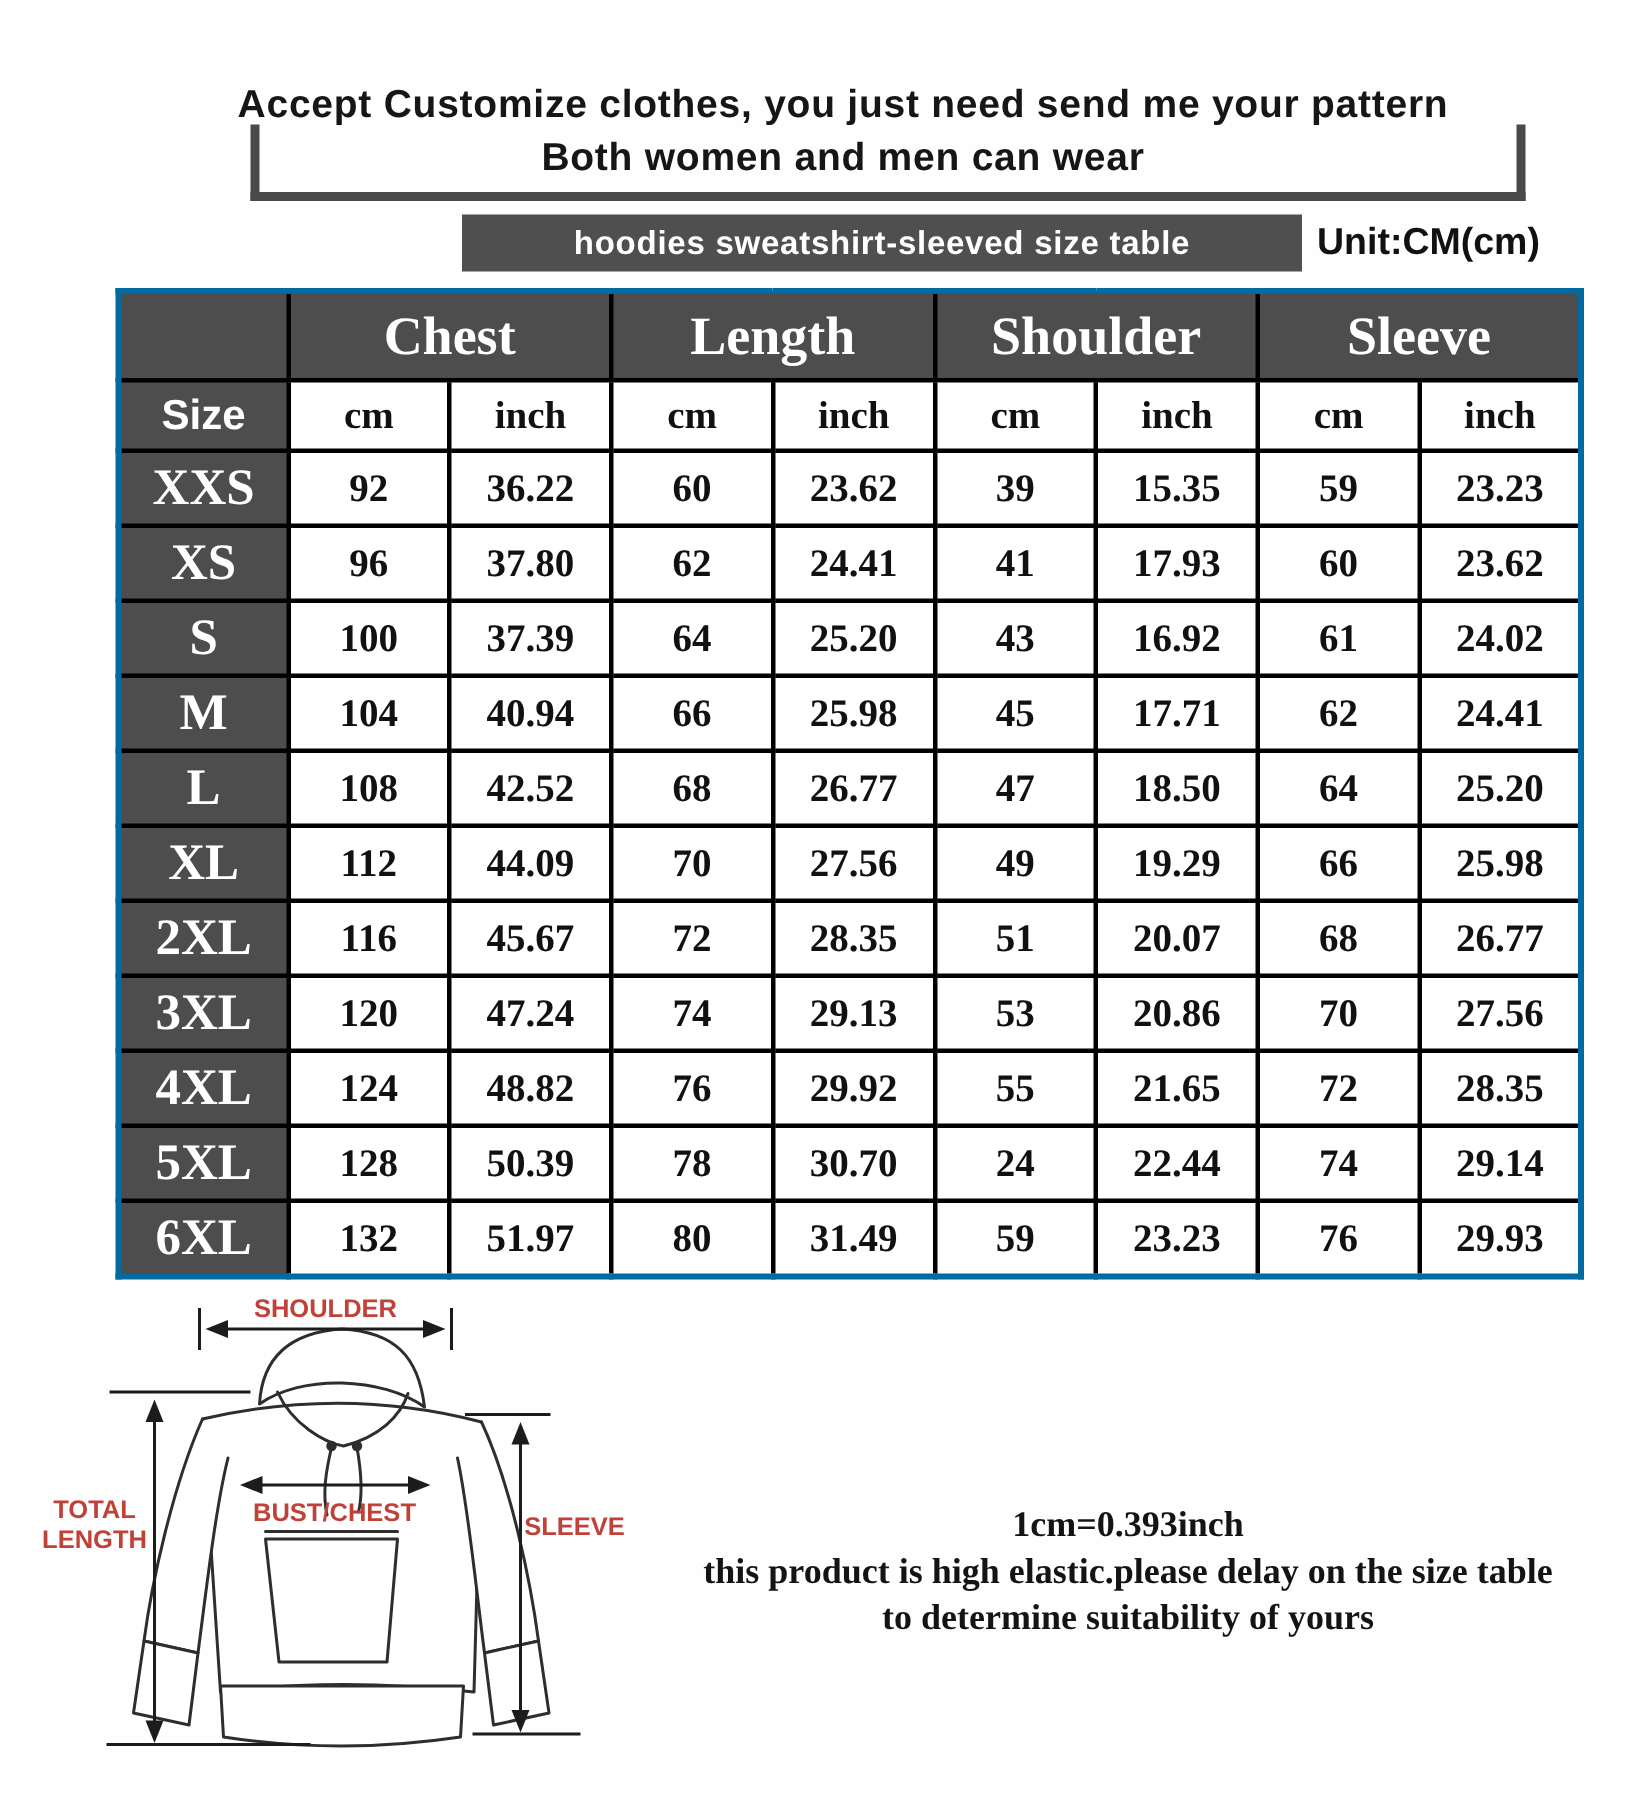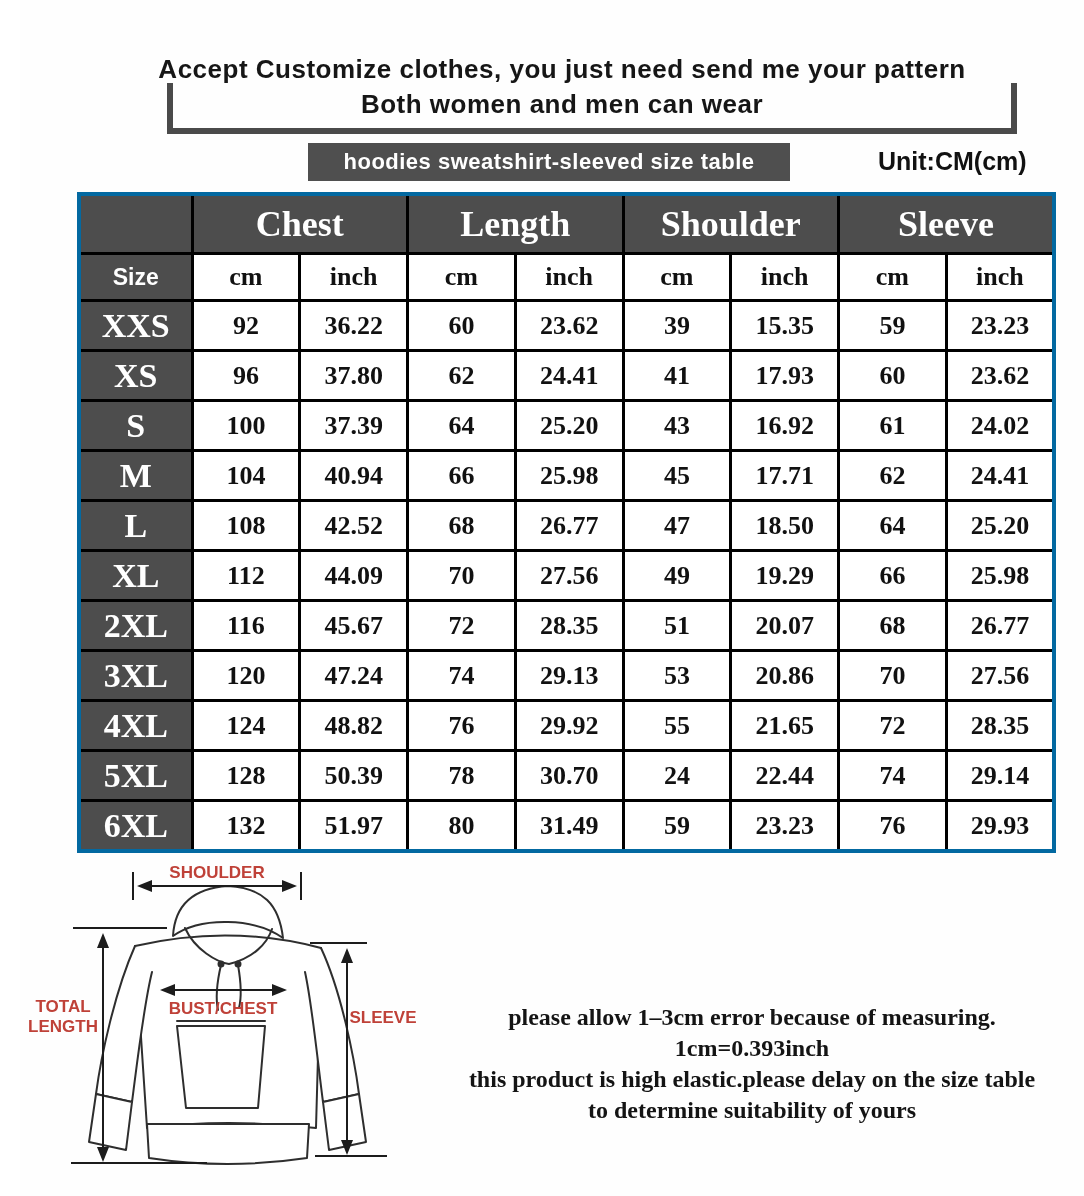--- a/index.html
+++ b/index.html
@@ -18,21 +18,21 @@
     text-align:center;font-weight:bold;font-size:26px;line-height:35px;
     color:#161616;letter-spacing:0.5px;z-index:2;
   }
   .bracket{
     position:absolute;left:147px;top:83px;width:838px;height:45px;
     border-left:6px solid #4a4a4a;border-right:6px solid #4a4a4a;border-bottom:6px solid #4a4a4a;
     z-index:1;
   }
   
   .banner{
-    position:absolute;left:288px;top:143px;width:482px;height:38px;
+    position:absolute;left:288px;top:143px;width:560px;height:38px;
     background:#4f4f4f;color:#fff;font-weight:bold;font-size:22px;
     text-align:center;line-height:38px;letter-spacing:0.5px;
   }
   .unit{
     position:absolute;left:858px;top:147px;width:170px;
     font-weight:bold;font-size:25px;color:#111;
   }
   
   .tablewrap{position:absolute;left:57px;top:192px;width:979px;}
   table.size{
@@ -43,21 +43,21 @@
     border:3px solid #000;text-align:center;vertical-align:middle;padding:0;
   }
   .ghead{
     background:#4d4d4d;color:#fff;
     font-family:"Liberation Serif",serif;font-weight:bold;font-size:36px;
     height:56px;
   }
   .corner{background:#4d4d4d;height:56px;}
   .sizeh{
     background:#4d4d4d;color:#fff;
-    font-family:"Liberation Sans",sans-serif;font-weight:bold;font-size:23px;
+    font-family:"Liberation Sans",sans-serif;font-weight:bold;font-size:28px;
     height:44px;
   }
   .unith{
     background:#fff;color:#111;
     font-family:"Liberation Serif",serif;font-weight:bold;font-size:26px;
     height:44px;
   }
   td.sizecell{
     background:#4d4d4d;color:#fff;
     font-family:Liberation Serif, serif;font-weight:bold;font-size:34px;
@@ -312,19 +312,18 @@
 
       <text class="dlabel" x="192" y="22" text-anchor="middle" fill="#bf4138">SHOULDER</text>
       <text class="dlabel" x="38" y="156" text-anchor="middle" fill="#bf4138">TOTAL</text>
       <text class="dlabel" x="38" y="176" text-anchor="middle" fill="#bf4138">LENGTH</text>
       <text class="dlabel" x="198" y="158" text-anchor="middle" fill="#bf4138">BUST/CHEST</text>
       <text class="dlabel" x="358" y="167" text-anchor="middle" fill="#bf4138">SLEEVE</text>
     </svg>
   </div>
 
   <div class="notes">
-    <div>please allow 1–3cm error because of measuring.</div>
     <div>1cm=0.393inch</div>
     <div>this product is high elastic.please delay on the size table</div>
     <div>to determine suitability of yours</div>
   </div>
 
 </div>
 
 </body></html>

